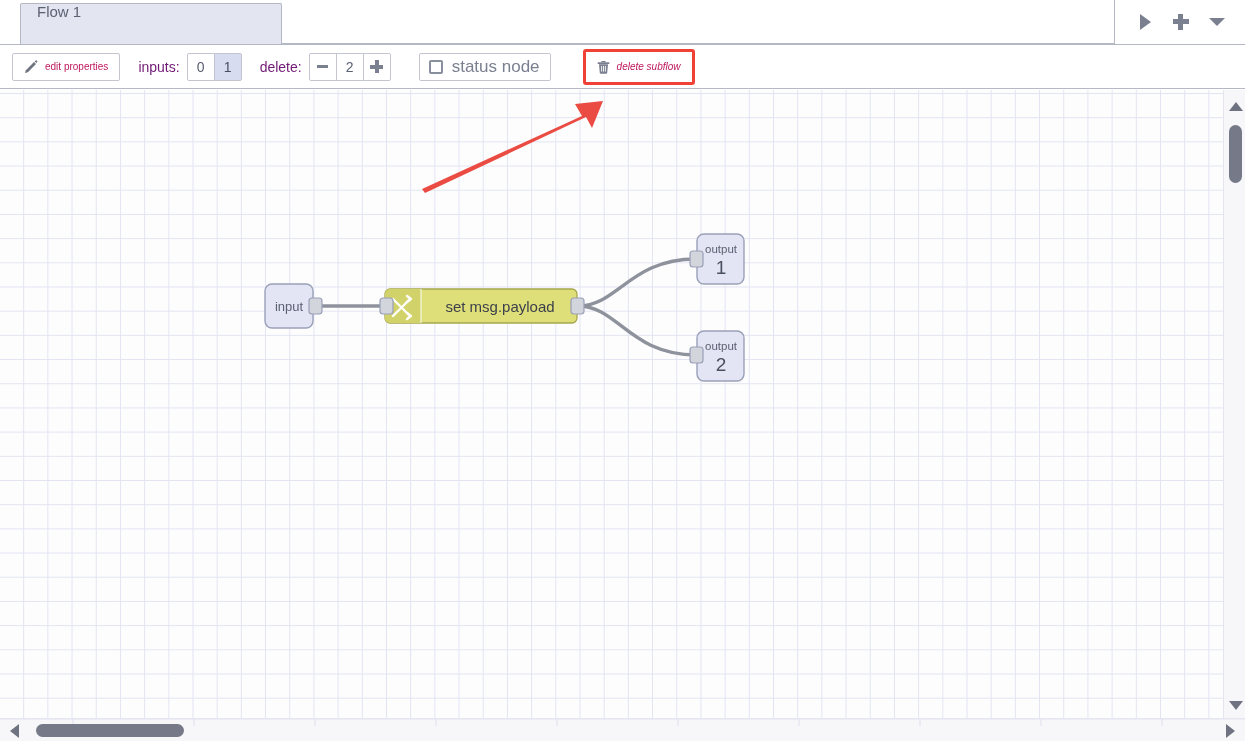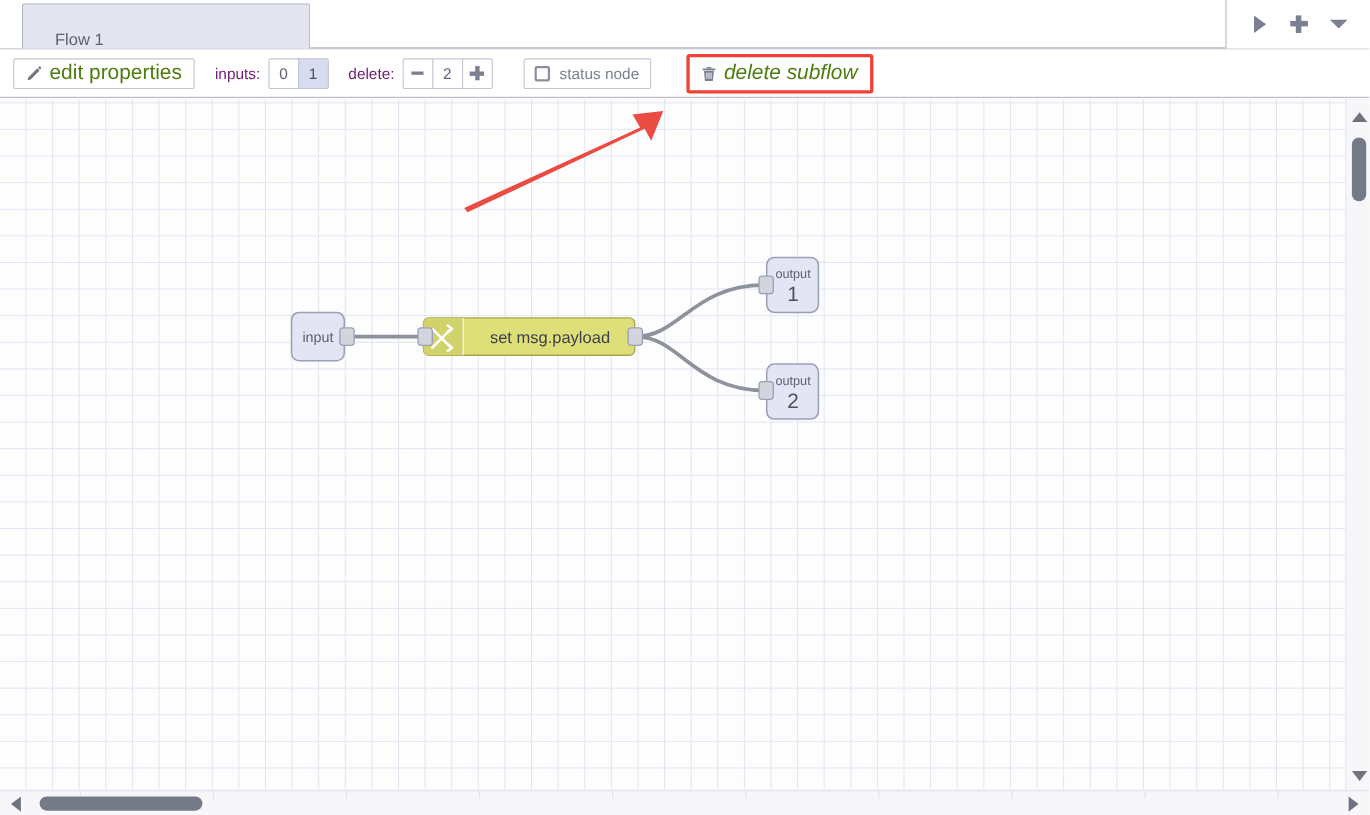--- a/index.html
+++ b/index.html
@@ -32,22 +32,22 @@
     display: flex;
     align-items: flex-end;
     height: 45px;
     flex: 0 0 auto;
     padding-left: 20px;
   }
   .tab {
     position: relative;
     height: 42px;
     display: flex;
-    align-items: flex-end;
-    padding: 0 29px;
+    align-items: flex-start;
+    padding: 0 16px;
     margin-right: -1px;
     border: 1px solid #b3b8c4;
     border-bottom: none;
     border-radius: 2px 2px 0 0;
     font-size: 15px;
     color: #4a5061;
     cursor: pointer;
     white-space: nowrap;
   }
   .tab.inactive {
@@ -128,22 +128,22 @@
     align-items: center;
     padding-left: 12px;
   }
   .tool-btn {
     display: flex; align-items: center;
     height: 28px;
     padding: 0 11px;
     border: 1px solid #c3c6d1;
     border-radius: 2px;
     background: #fff;
-    font-size: 19px;
-    color: #4d7c0f;
+    font-size: 10px;
+    color: #be185d;
     cursor: pointer;
     white-space: nowrap;
   }
   .pencil-icon { width: 14px; height: 14px; margin-right: 7px; display: block; }
   .trash-icon  { width: 13px; height: 14px; margin-right: 7px; display: block; }
 
   .tool-label {
     font-size: 14px;
     color: #701a75;
     margin: 0 7px 0 18px;
@@ -181,21 +181,21 @@
     cursor: pointer;
   }
   .chk {
     width: 14px; height: 14px;
     border: 2px solid #8a8f9e;
     border-radius: 2px;
     background: #fff;
     margin-right: 9px;
     flex: 0 0 auto;
   }
-  .status-label { font-size: 14px; color: #7b8091; }
+  .status-label { font-size: 17px; color: #7b8091; }
 
   .delete-wrap {
     margin-left: 32px;
     border: 3px solid #ef4136;
     border-radius: 3px;
     padding: 2px;
     display: flex;
     font-style: italic;
   }
   .delete-btn {

